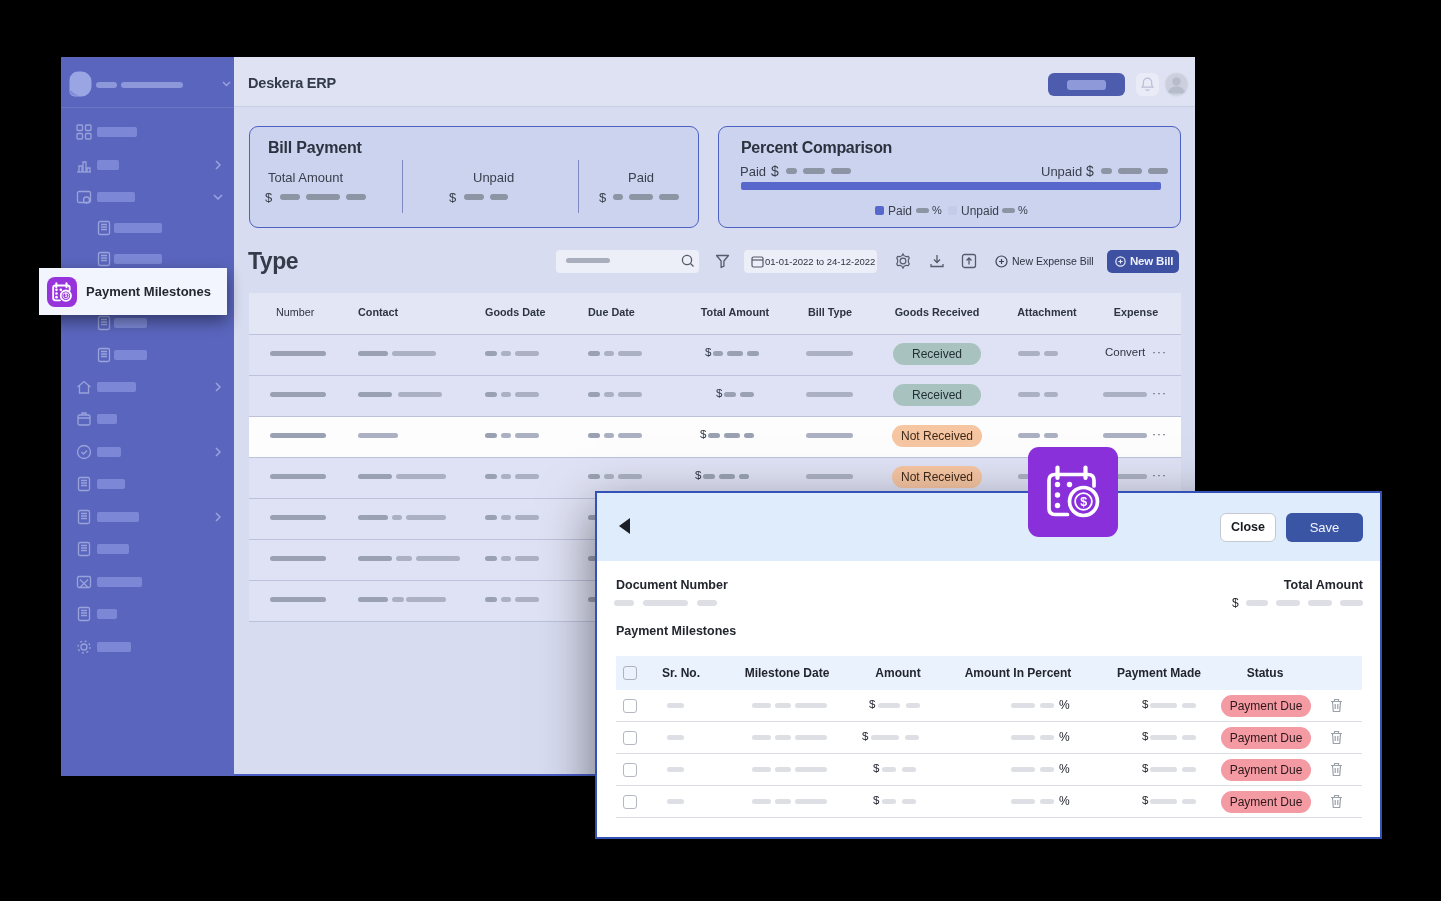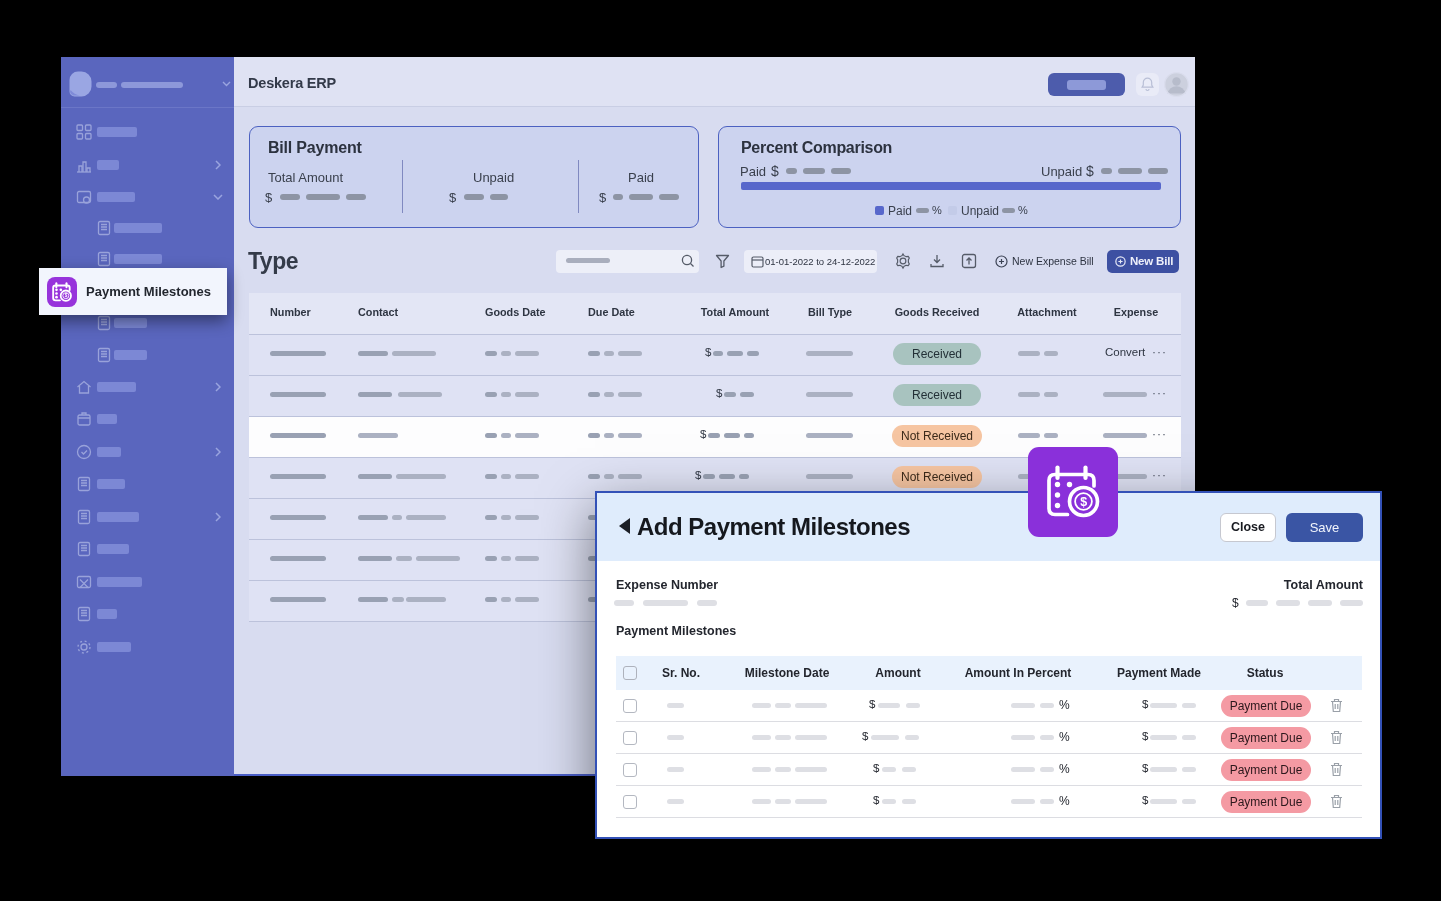--- a/index.html
+++ b/index.html
@@ -209,21 +209,21 @@
       <path d="M6.5 4 v5 M4 6.5 h5"></path>
     </svg>
 <div class="txt" style="left:1012px;top:255px;font-size:10.5px;color:#2e3442">New Expense Bill</div>
 <div class="abs" style="left:1107px;top:250px;width:72px;height:23px;background:#3d50a2;border-radius:5px"></div>
 <svg class="abs" style="left:1115px;top:256px" width="11" height="11" viewBox="0 0 13 13" fill="none" stroke="#e8ebf8" stroke-width="1.4">
       <circle cx="6.5" cy="6.5" r="5.5"></circle>
       <path d="M6.5 4 v5 M4 6.5 h5"></path>
     </svg>
 <div class="txt" style="left:1130px;top:255px;font-size:11.5px;font-weight:bold;letter-spacing:-0.2px;color:#eef0fa">New Bill</div>
 <div class="abs" style="left:249px;top:293px;width:932px;height:41px;background:#e3e6f5"></div>
-<div class="txt" style="left:270px;top:306px;font-size:10.8px;font-weight:bold;color:#2e3542">Number</div>
+<div class="txt" style="left:276px;top:306px;font-size:10.8px;font-weight:normal;color:#2e3542">Number</div>
 <div class="txt" style="left:358px;top:306px;font-size:10.8px;font-weight:bold;color:#2e3542">Contact</div>
 <div class="txt" style="left:485px;top:306px;font-size:10.8px;font-weight:bold;color:#2e3542">Goods Date</div>
 <div class="txt" style="left:588px;top:306px;font-size:10.8px;font-weight:bold;color:#2e3542">Due Date</div>
 <div class="txt" style="left:735px;top:306px;font-size:10.8px;font-weight:bold;color:#2e3542;transform:translateX(-50%)">Total Amount</div>
 <div class="txt" style="left:830px;top:306px;font-size:10.8px;font-weight:bold;color:#2e3542;transform:translateX(-50%)">Bill Type</div>
 <div class="txt" style="left:937px;top:306px;font-size:10.8px;font-weight:bold;color:#2e3542;transform:translateX(-50%)">Goods Received</div>
 <div class="txt" style="left:1047px;top:306px;font-size:10.8px;font-weight:bold;color:#2e3542;transform:translateX(-50%)">Attachment</div>
 <div class="txt" style="left:1136px;top:306px;font-size:10.8px;font-weight:bold;color:#2e3542;transform:translateX(-50%)">Expense</div>
 <div class="abs" style="left:249px;top:334px;width:932px;height:41px;background:#dfe2f4;border-top:1px solid #bcc2db"></div>
 <div class="abs" style="left:249px;top:375px;width:932px;height:41px;background:#dfe2f4;border-top:1px solid #bcc2db"></div>
@@ -366,24 +366,23 @@
       <circle cx="28.5" cy="60.5" r="3.9" fill="#fff"></circle>
       <circle cx="41.5" cy="38.5" r="3.9" fill="#fff"></circle>
 <circle cx="56.5" cy="56" r="15.5" stroke="#fff" stroke-width="5.4" fill="#9733db"></circle>
 <circle cx="56.5" cy="56" r="9" stroke="#fff" stroke-width="2.6" fill="none"></circle>
 <text x="56.7" y="61" font-family="Liberation Sans,sans-serif" font-size="13.5" font-weight="bold" fill="#fff" text-anchor="middle">$</text>
 </svg>
 <div class="txt" style="left:86px;top:284px;font-size:13px;font-weight:bold;color:#23272f">Payment Milestones</div>
 <div class="abs" style="left:595px;top:491px;width:787px;height:348px;background:#fff;border:2px solid #3351b7;box-shadow:0 18px 50px rgba(0,0,0,.5)"></div>
 <div class="abs" style="left:597px;top:493px;width:783px;height:68px;background:#dfecfc"></div>
 <div class="abs" style="left:619px;top:518px;width:0;height:0;border-top:8px solid transparent;border-bottom:8px solid transparent;border-right:11px solid #1c1f26"></div>
-<div class="txt" style="left:637px;top:513px;font-size:24px;font-weight:bold;letter-spacing:-0.5px;color:#15181e">Add Payment Milestones</div>
 <div class="abs" style="left:1220px;top:513px;width:56px;height:29px;background:#fff;border:1px solid #c6c8d0;border-radius:6px;text-align:center;line-height:27px;font-size:12.5px;font-weight:bold;color:#17191f">Close</div>
 <div class="abs" style="left:1286px;top:513px;width:77px;height:29px;background:#3a55a4;border-radius:6px;text-align:center;line-height:29px;font-size:13px;color:#f2f5fc">Save</div>
-<div class="txt" style="left:616px;top:578px;font-size:12.5px;font-weight:bold;color:#23262e">Expense Number</div>
+<div class="txt" style="left:616px;top:578px;font-size:12.5px;font-weight:bold;color:#23262e">Document Number</div>
 <i class="dsh" style="left:614px;top:600px;width:20px;height:6px;background:#dedfe4;border-radius:3px"></i>
 <i class="dsh" style="left:643px;top:600px;width:45px;height:6px;background:#dedfe4;border-radius:3px"></i>
 <i class="dsh" style="left:697px;top:600px;width:20px;height:6px;background:#dedfe4;border-radius:3px"></i>
 <div class="txt" style="left:1363px;top:578px;font-size:12.5px;font-weight:bold;color:#23262e;transform:translateX(-100%)">Total Amount</div>
 <div class="txt" style="left:1232px;top:596px;font-size:12px;color:#23262e">$</div>
 <i class="dsh" style="left:1246px;top:600px;width:22px;height:6px;background:#dedfe4;border-radius:3px"></i>
 <i class="dsh" style="left:1276px;top:600px;width:24px;height:6px;background:#dedfe4;border-radius:3px"></i>
 <i class="dsh" style="left:1308px;top:600px;width:24px;height:6px;background:#dedfe4;border-radius:3px"></i>
 <i class="dsh" style="left:1340px;top:600px;width:23px;height:6px;background:#dedfe4;border-radius:3px"></i>
 <div class="txt" style="left:616px;top:624px;font-size:12.5px;font-weight:bold;color:#23262e">Payment Milestones</div>

